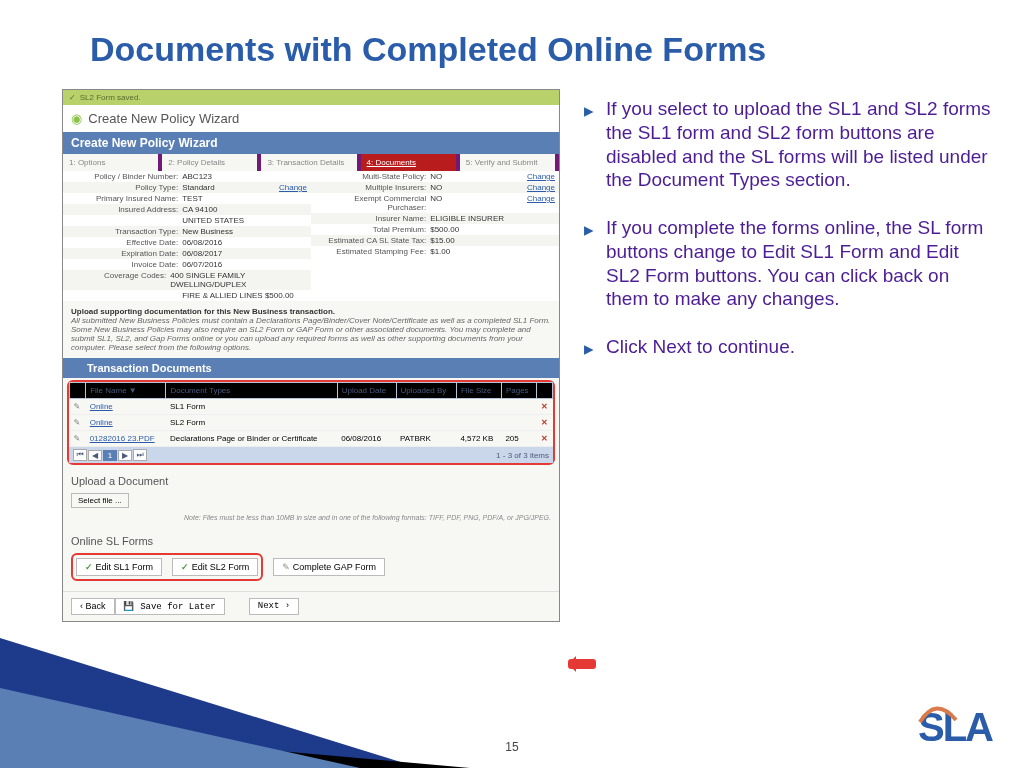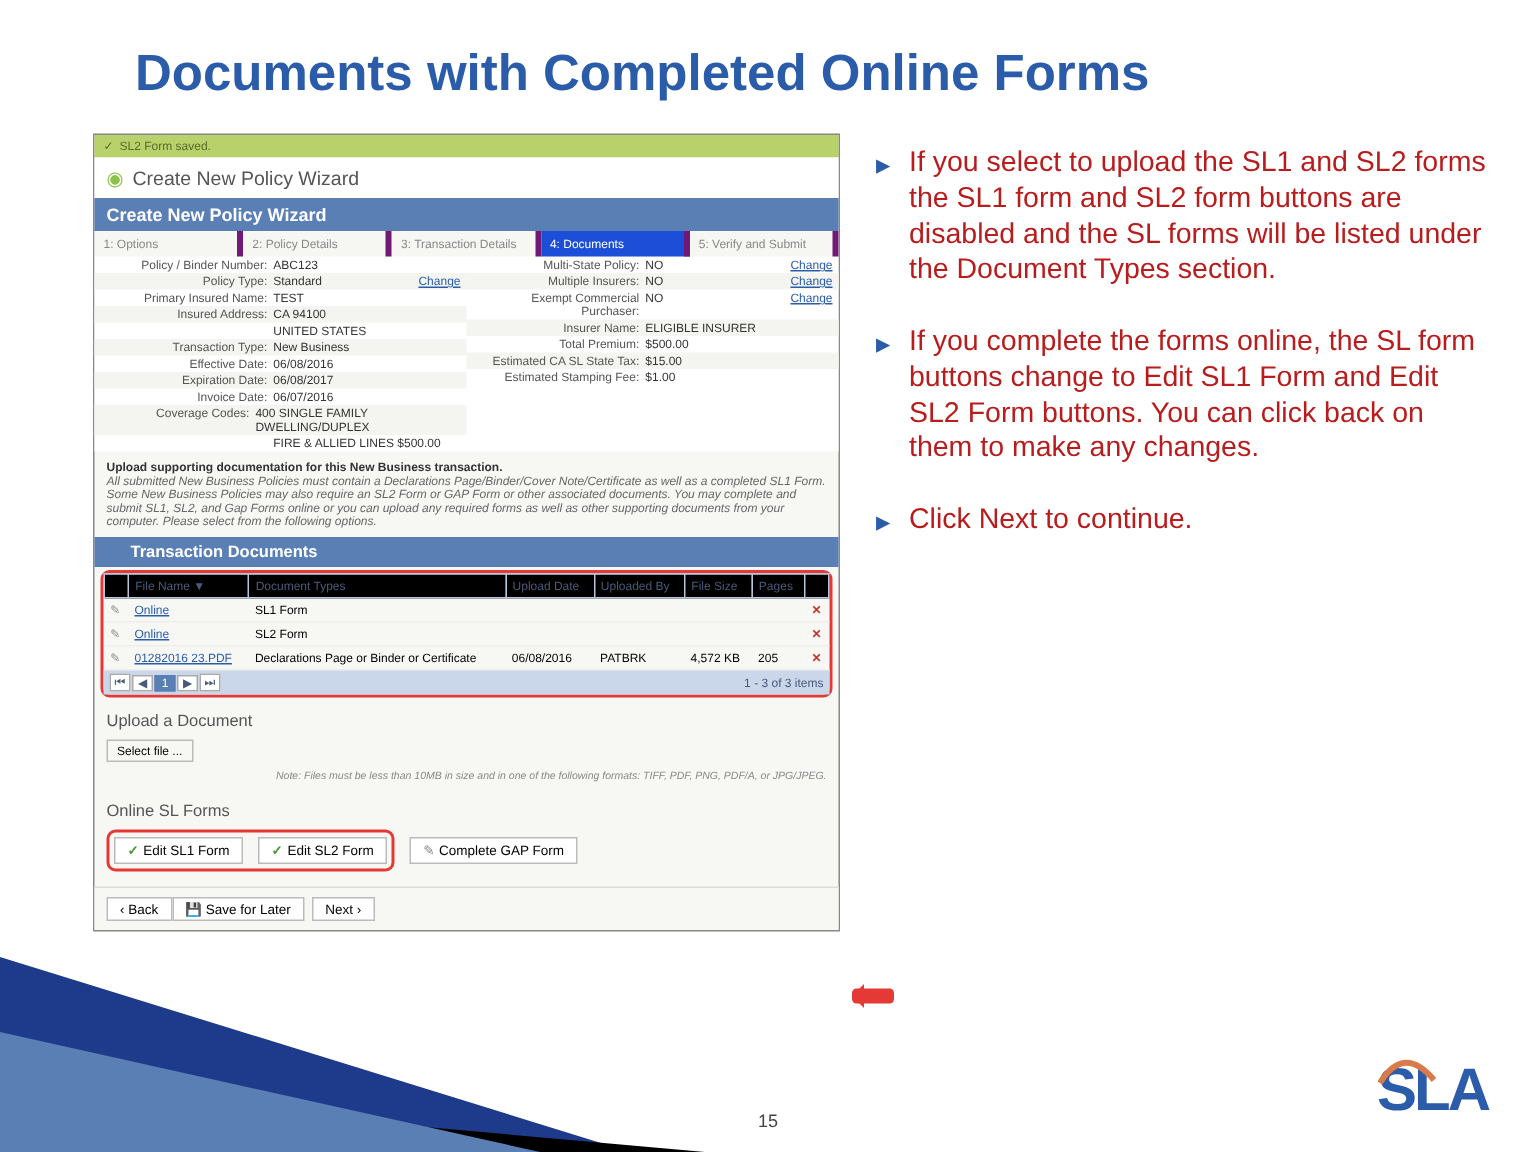--- a/index.html
+++ b/index.html
@@ -5,21 +5,21 @@
 * { box-sizing: border-box; margin: 0; padding: 0; }
 body { font-family: Arial, sans-serif; width: 1024px; height: 768px; background: #fff; position: relative; overflow: hidden; }
 .slide-title { color: #2a5caa; font-size: 34px; font-weight: bold; padding: 30px 0 0 90px; font-family: 'Trebuchet MS', Arial, sans-serif; }
 .content-row { display: flex; padding: 20px 30px 0 62px; gap: 24px; }
 .screenshot-pane { width: 498px; border: 1px solid #888; background: #f7f7f4; font-size: 8px; }
 .green-bar { background: #b9d16a; color: #5a6b2a; padding: 3px 6px; font-size: 8px; display:flex; align-items:center; gap:4px;}
 .wiz-head { background: #fff; padding: 6px 8px; font-size: 13px; color: #555; display:flex; align-items:center; gap:6px;}
 .blue-bar { background: #5a7fb5; color: #fff; font-weight: bold; padding: 4px 8px; font-size: 12px; }
 .steps { display: flex; background: #f6f6f2; font-size: 8px; color: #888; }
 .step { padding: 4px 6px; flex: 1; border-right: 4px solid #701a75; }
-.step.active { background: #1d4ed8; color: #fff; }
+.step.active { background: #b91c1c; color: #fff; text-decoration: underline; }
 .details { display: flex; font-size: 8px; background: #fff; }
 .details-col { flex: 1; }
 .detail-row { display: flex; padding: 1px 4px; }
 .detail-row:nth-child(even) { background: #f4f4f0; }
 .detail-label { width: 48%; text-align: right; color: #555; padding-right: 4px; }
 .detail-val { color: #333; }
 .change-link { color: #2a5caa; text-decoration: underline; margin-left: auto; }
 .upload-note { padding: 6px 8px; font-size: 8px; color: #666; font-style: italic; }
 .upload-note strong { font-style: normal; font-weight: bold; color:#333;}
 .trans-docs-bar { background: #5a7fb5; color: #fff; font-weight: bold; padding: 4px 24px; font-size: 11px; }
@@ -39,21 +39,21 @@
 .form-btn { border:1px solid #bbb; background:#fff; padding:3px 8px; font-size:9px; display:flex; align-items:center; gap:3px;}
 .green-check { color:#4a9b3e; font-weight:bold;}
 .edit-pencil { color:#888;}
 .red-box-small { border:2px solid #e53935; border-radius:6px; padding:3px; display:flex; gap:10px;}
 .footer-row { display:flex; padding:6px 8px; background:#f7f7f4; border-top:1px solid #ddd;}
 .ftr-btn { border:1px solid #bbb; padding:2px 8px; font-size:9px; background:#fff;}
 .red-arrow { position:absolute; width:28px; height:10px; background:#e53935; border-radius:3px; }
 .red-arrow::before { content:''; position:absolute; left:-8px; top:-3px; border:8px solid transparent; border-right-color:#e53935;}
 .bullets { flex: 1; padding-top: 8px; }
 .bullets ul { list-style: none; }
-.bullets li { position: relative; padding-left: 22px; margin-bottom: 24px; font-size: 19px; line-height: 1.25; color: #b91c1c; }
+.bullets li { position: relative; padding-left: 22px; margin-bottom: 24px; font-size: 19px; line-height: 1.25; color: #4c1d95; }
 .bullets li::before { content: '▸'; position: absolute; left: 0; top: 2px; color: #2a5caa; }
 .page-num { position: absolute; left: 50%; bottom: 14px; transform: translateX(-50%); font-size: 12px; color: #444; }
 .sla-logo { position: absolute; right: 32px; bottom: 18px; font-size: 40px; font-weight: bold; font-family: Arial; color: #2a5caa; letter-spacing: -2px; }
 .sla-swoosh { position:absolute; right:66px; bottom:42px; width:40px; height:24px;}
 .tri1 { position:absolute; left:0; bottom:0; width:0; height:0; border-left:0 solid transparent; border-right:420px solid transparent; border-bottom:130px solid #1e3a8a; }
 .tri2 { position:absolute; left:0; bottom:0; width:0; height:0; border-left:0 solid transparent; border-right:360px solid transparent; border-bottom:80px solid #5a7fb5; }
 .tri3 { position:absolute; left:0; bottom:0; width:0; height:0; border-left:0 solid transparent; border-right:470px solid transparent; border-bottom:42px solid #000; }
 </style>
 </head>
 <body>
@@ -233,21 +233,21 @@
             <span>Edit SL2 Form</span>
           </div>
       </div>
       <div class="form-btn">
           <span class="edit-pencil">✎</span>
           <span>Complete GAP Form</span>
         </div>
     </div>
     <div class="footer-row">
       <span class="ftr-btn">‹ <span>Back</span></span>
-      <div style="display:flex; gap:5px;">
+      <div style="display:flex; gap:24px;font-family:Liberation Mono, monospace;">
         <span class="ftr-btn">💾 <span>Save for Later</span></span>
         <span class="ftr-btn" style="position:relative;"><span>Next</span> ›</span>
       </div>
     </div>
   </div>
 
   <div class="bullets">
     <ul>
       <li>If you select to upload the SL1 and SL2 forms the SL1 form and SL2 form buttons are disabled and the SL forms will be listed under the Document Types section.</li>
       <li>If you complete the forms online, the SL form buttons change to Edit SL1 Form and Edit SL2 Form buttons.  You can click back on them to make any changes.</li>

